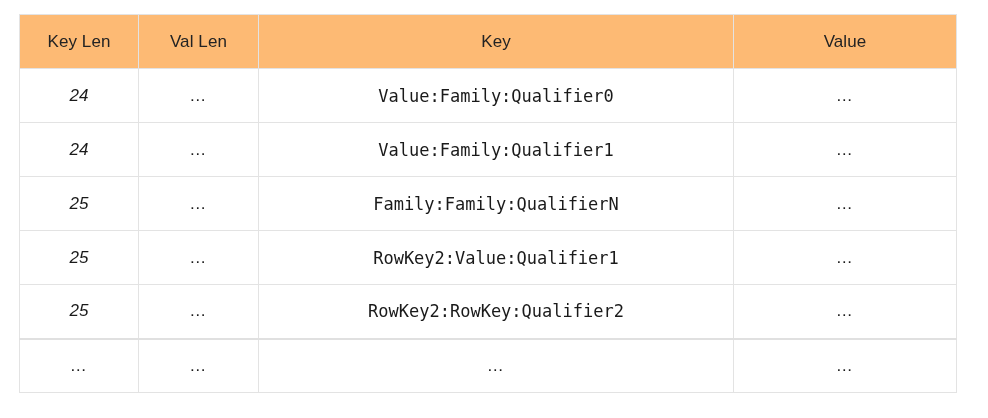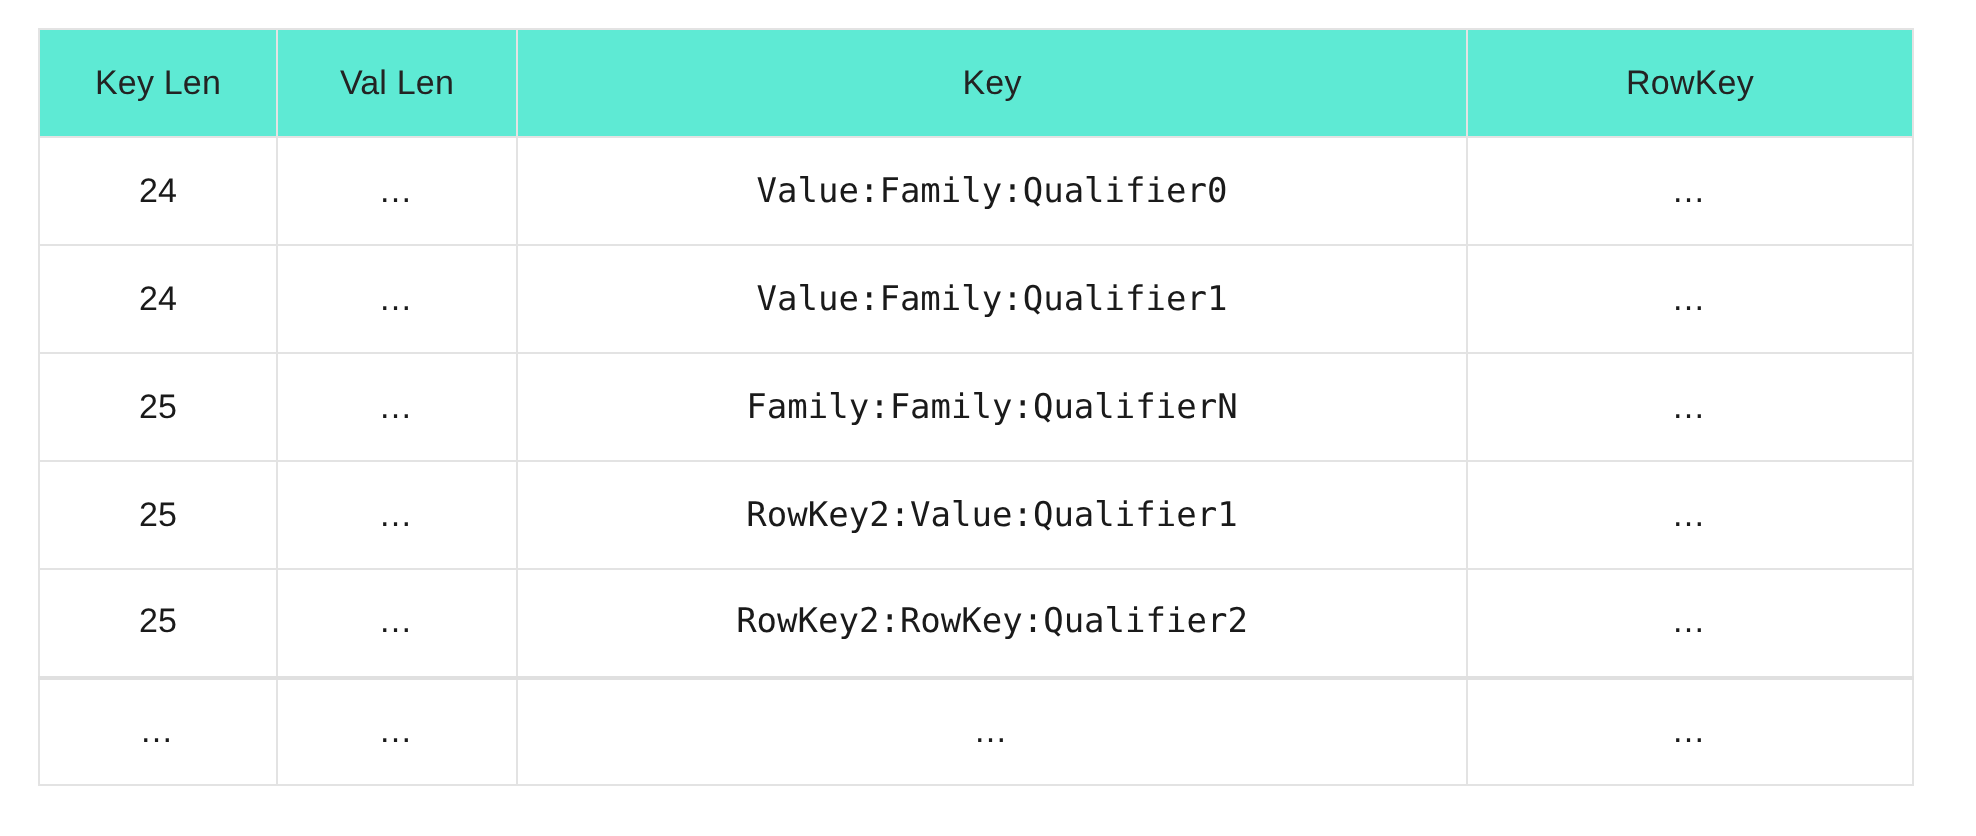--- a/index.html
+++ b/index.html
@@ -40,38 +40,39 @@
     border: 1px solid #e3e3e3;
     height: 54px;
     padding: 0 6px;
     text-align: center;
     vertical-align: middle;
     color: #1a1a1a;
     box-sizing: border-box;
   }
 
   table.kv-table thead th {
-    background: #5eead4;
+    background: #fdba74;
     font-weight: 400;
     font-size: 17px;
     font-family: "Liberation Sans", sans-serif;
     color: #232323;
     letter-spacing: 0.1px;
   }
 
   table.kv-table tbody td {
     background: #ffffff;
     font-size: 17px;
     font-weight: 400;
   }
 
   td.num {
     font-family: "Liberation Sans", sans-serif;
     font-size: 17px;
     color: #1f1f1f;
+    font-style: italic;
   }
 
   td.mono {
     font-family: "DejaVu Sans Mono", monospace;
     font-size: 16.5px;
     letter-spacing: 0px;
     color: #141414;
   }
 
   td.dots {
@@ -94,21 +95,21 @@
       <col class="c-keylen">
       <col class="c-vallen">
       <col class="c-key">
       <col class="c-value">
     </colgroup>
     <thead>
       <tr>
         <th>Key Len</th>
         <th>Val Len</th>
         <th>Key</th>
-        <th>RowKey</th>
+        <th>Value</th>
       </tr>
     </thead>
     <tbody>
       <tr>
         <td class="num">24</td>
         <td class="dots">…</td>
         <td class="mono">Value:Family:Qualifier0</td>
         <td class="dots">…</td>
       </tr>
       <tr>

